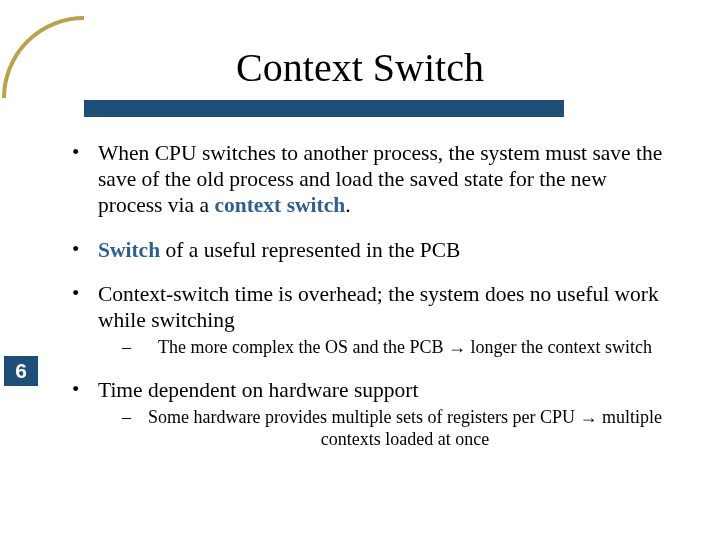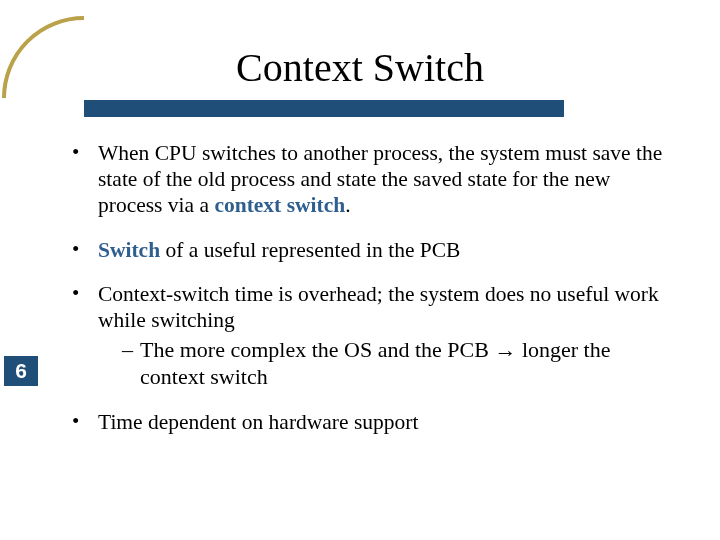--- a/index.html
+++ b/index.html
@@ -69,21 +69,22 @@
     position: absolute;
     left: 2px;
     top: 0;
     font-size: 21px;
     color: #000;
   }
   ul.lvl2 {
     list-style: none;
     margin: 4px 0 0 0;
     padding: 0 0 0 24px;
-    font-size: 22px;
+    font-size: 18px;
+    text-align: center;
   }
   ul.lvl2 > li {
     position: relative;
     padding-left: 18px;
     margin-bottom: 6px;
   }
   ul.lvl2 > li::before {
     content: "–";
     position: absolute;
     left: 0;
@@ -123,34 +124,39 @@
     </svg>
   </div>
 
   <div class="title">Context Switch</div>
 
   <div class="accent-bar"></div>
 
   <div class="body">
     <ul class="lvl1">
       <li>
-        <span>When CPU switches to another process, the system must save the state of the old process and state the saved state for the new process via a </span><span class="hl">context switch</span><span>.</span>
+        <span>When CPU switches to another process, the system must save the save of the old process and load the saved state for the new process via a </span><span class="hl">context switch</span><span>.</span>
       </li>
       <li>
         <span class="hl">Switch</span><span> of a useful represented in the PCB</span>
       </li>
       <li>
         <span>Context-switch time is overhead; the system does no useful work while switching</span>
         <ul class="lvl2">
           <li>
             <span>The more complex the OS and the PCB </span><span class="arrow">→</span><span> longer the context switch</span>
           </li>
         </ul>
       </li>
       <li>
         <span>Time dependent on hardware support</span>
+        <ul class="lvl2">
+          <li>
+            <span>Some hardware provides multiple sets of registers per CPU </span><span class="arrow">→</span><span> multiple contexts loaded at once</span>
+          </li>
+        </ul>
       </li>
     </ul>
   </div>
 
   <div class="page-num">6</div>
 
 </div>
 
 </body></html>

